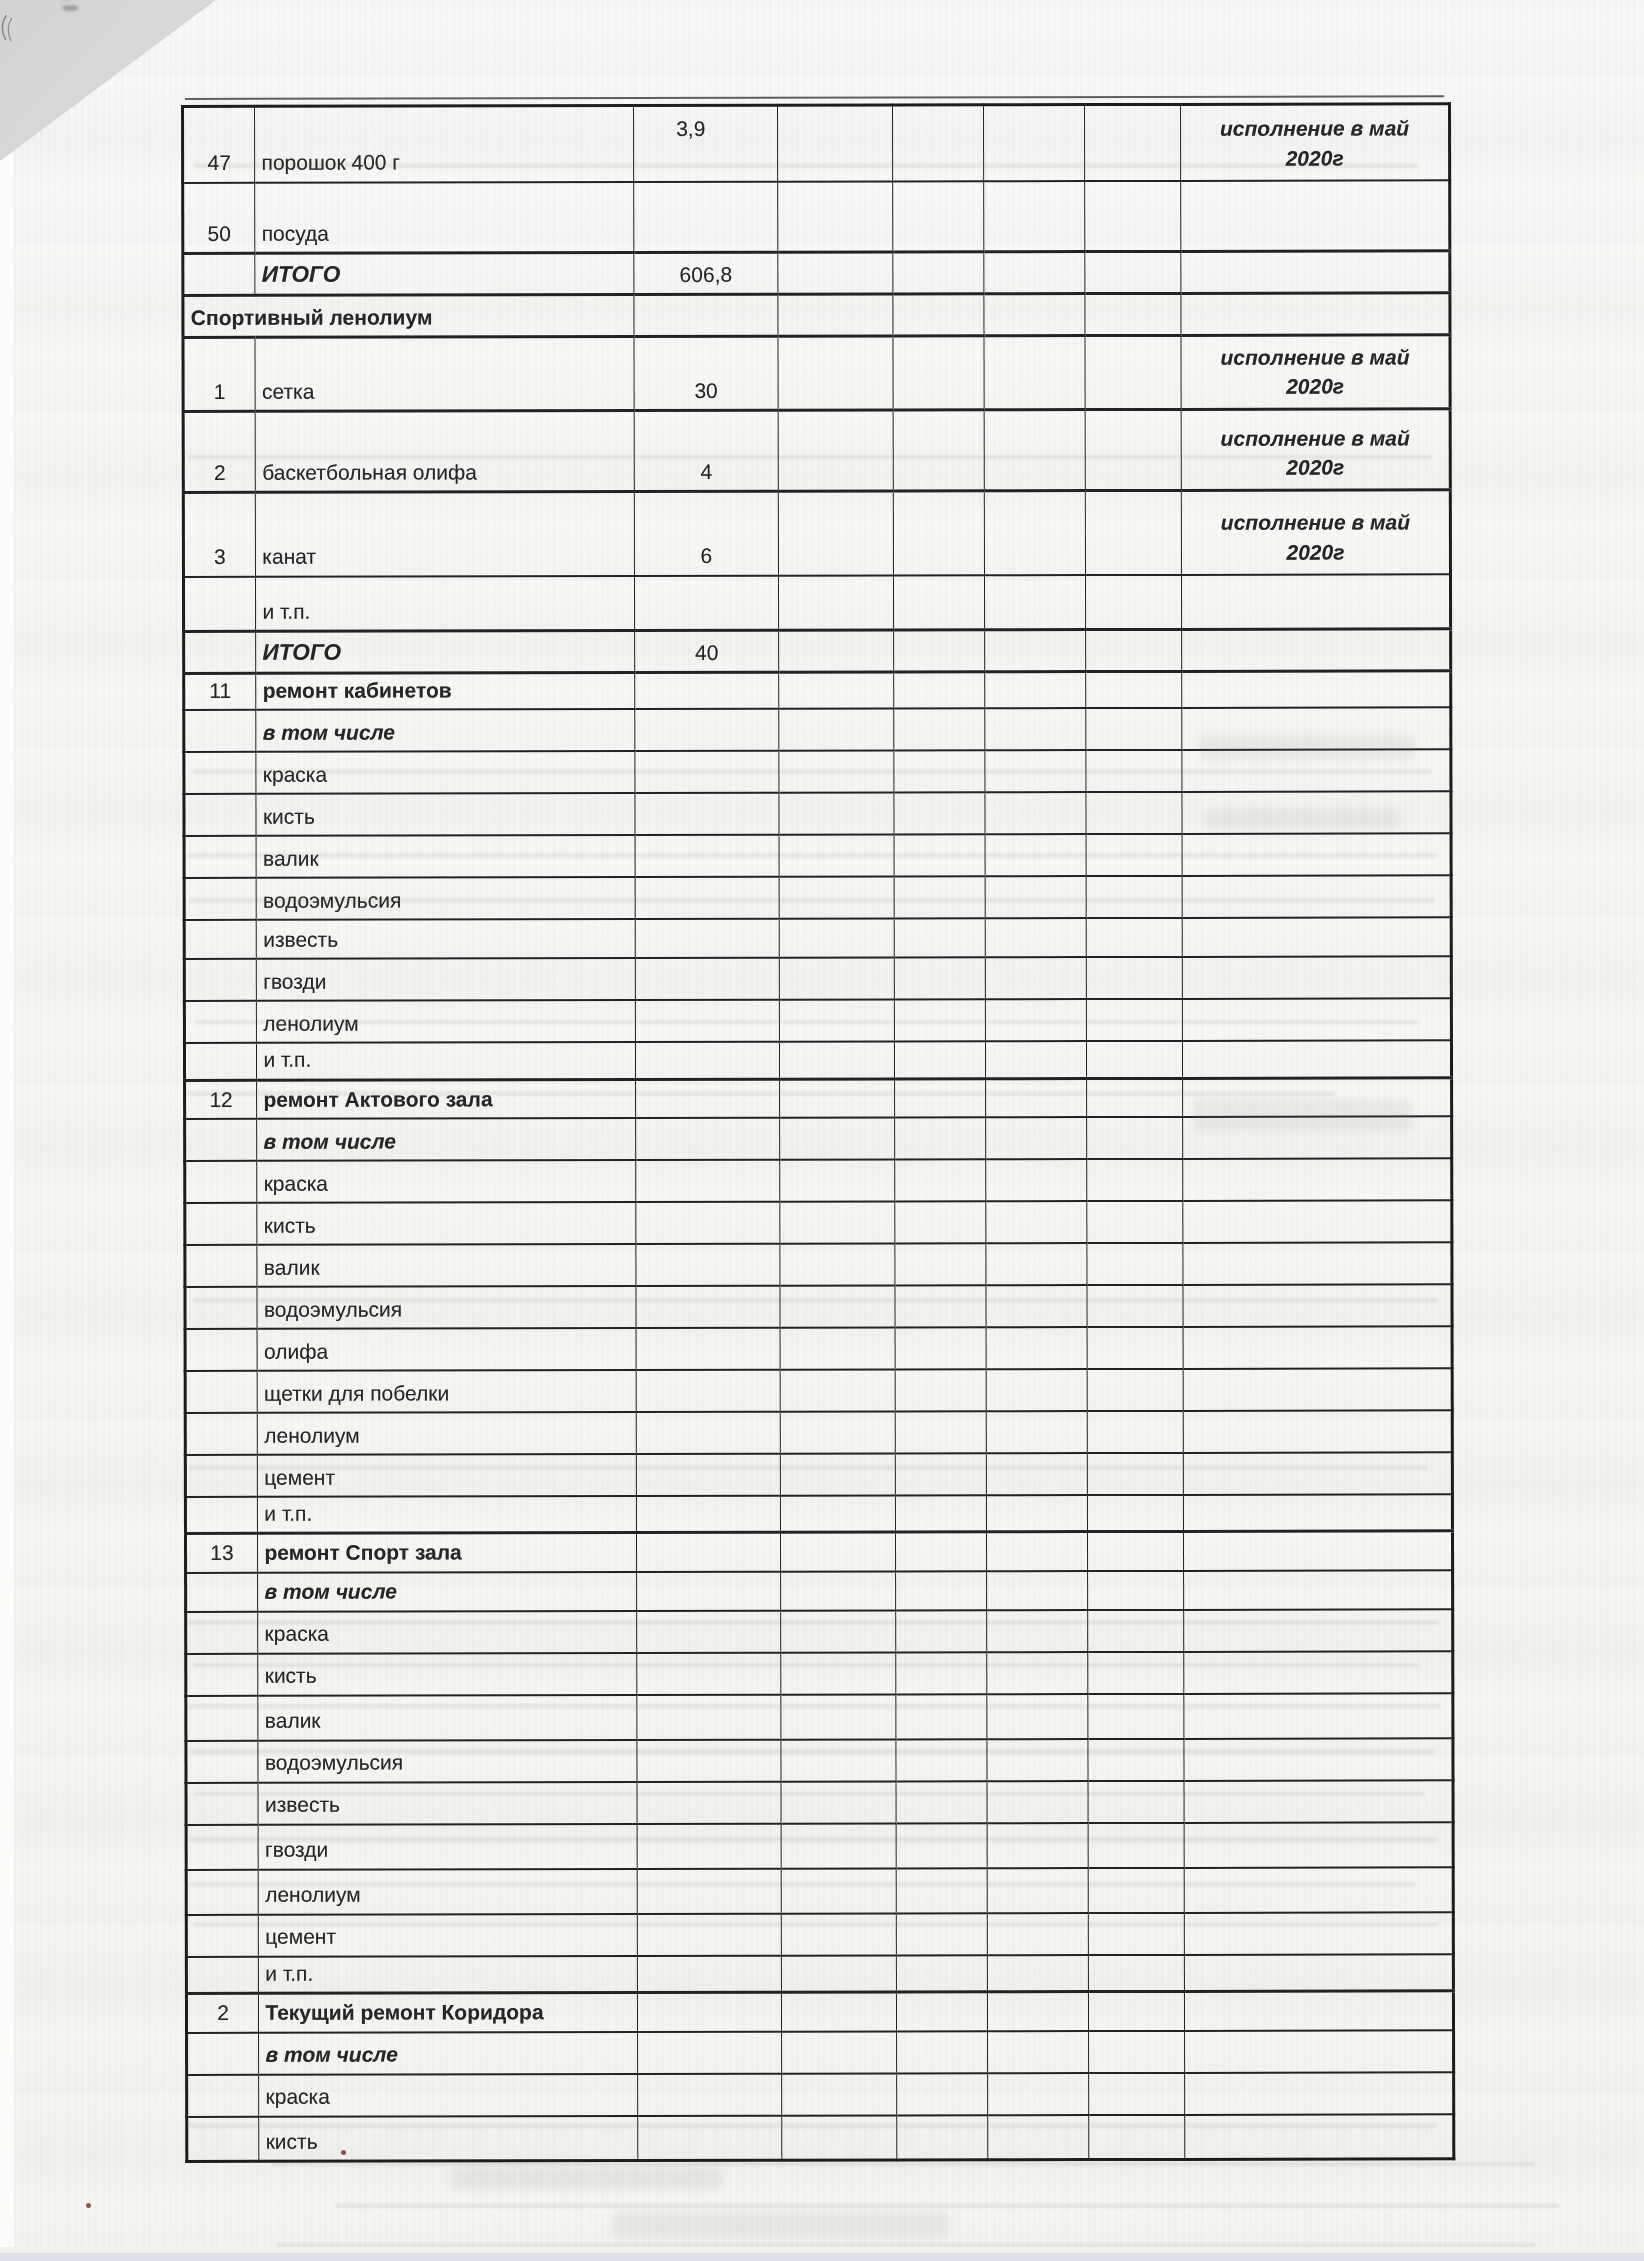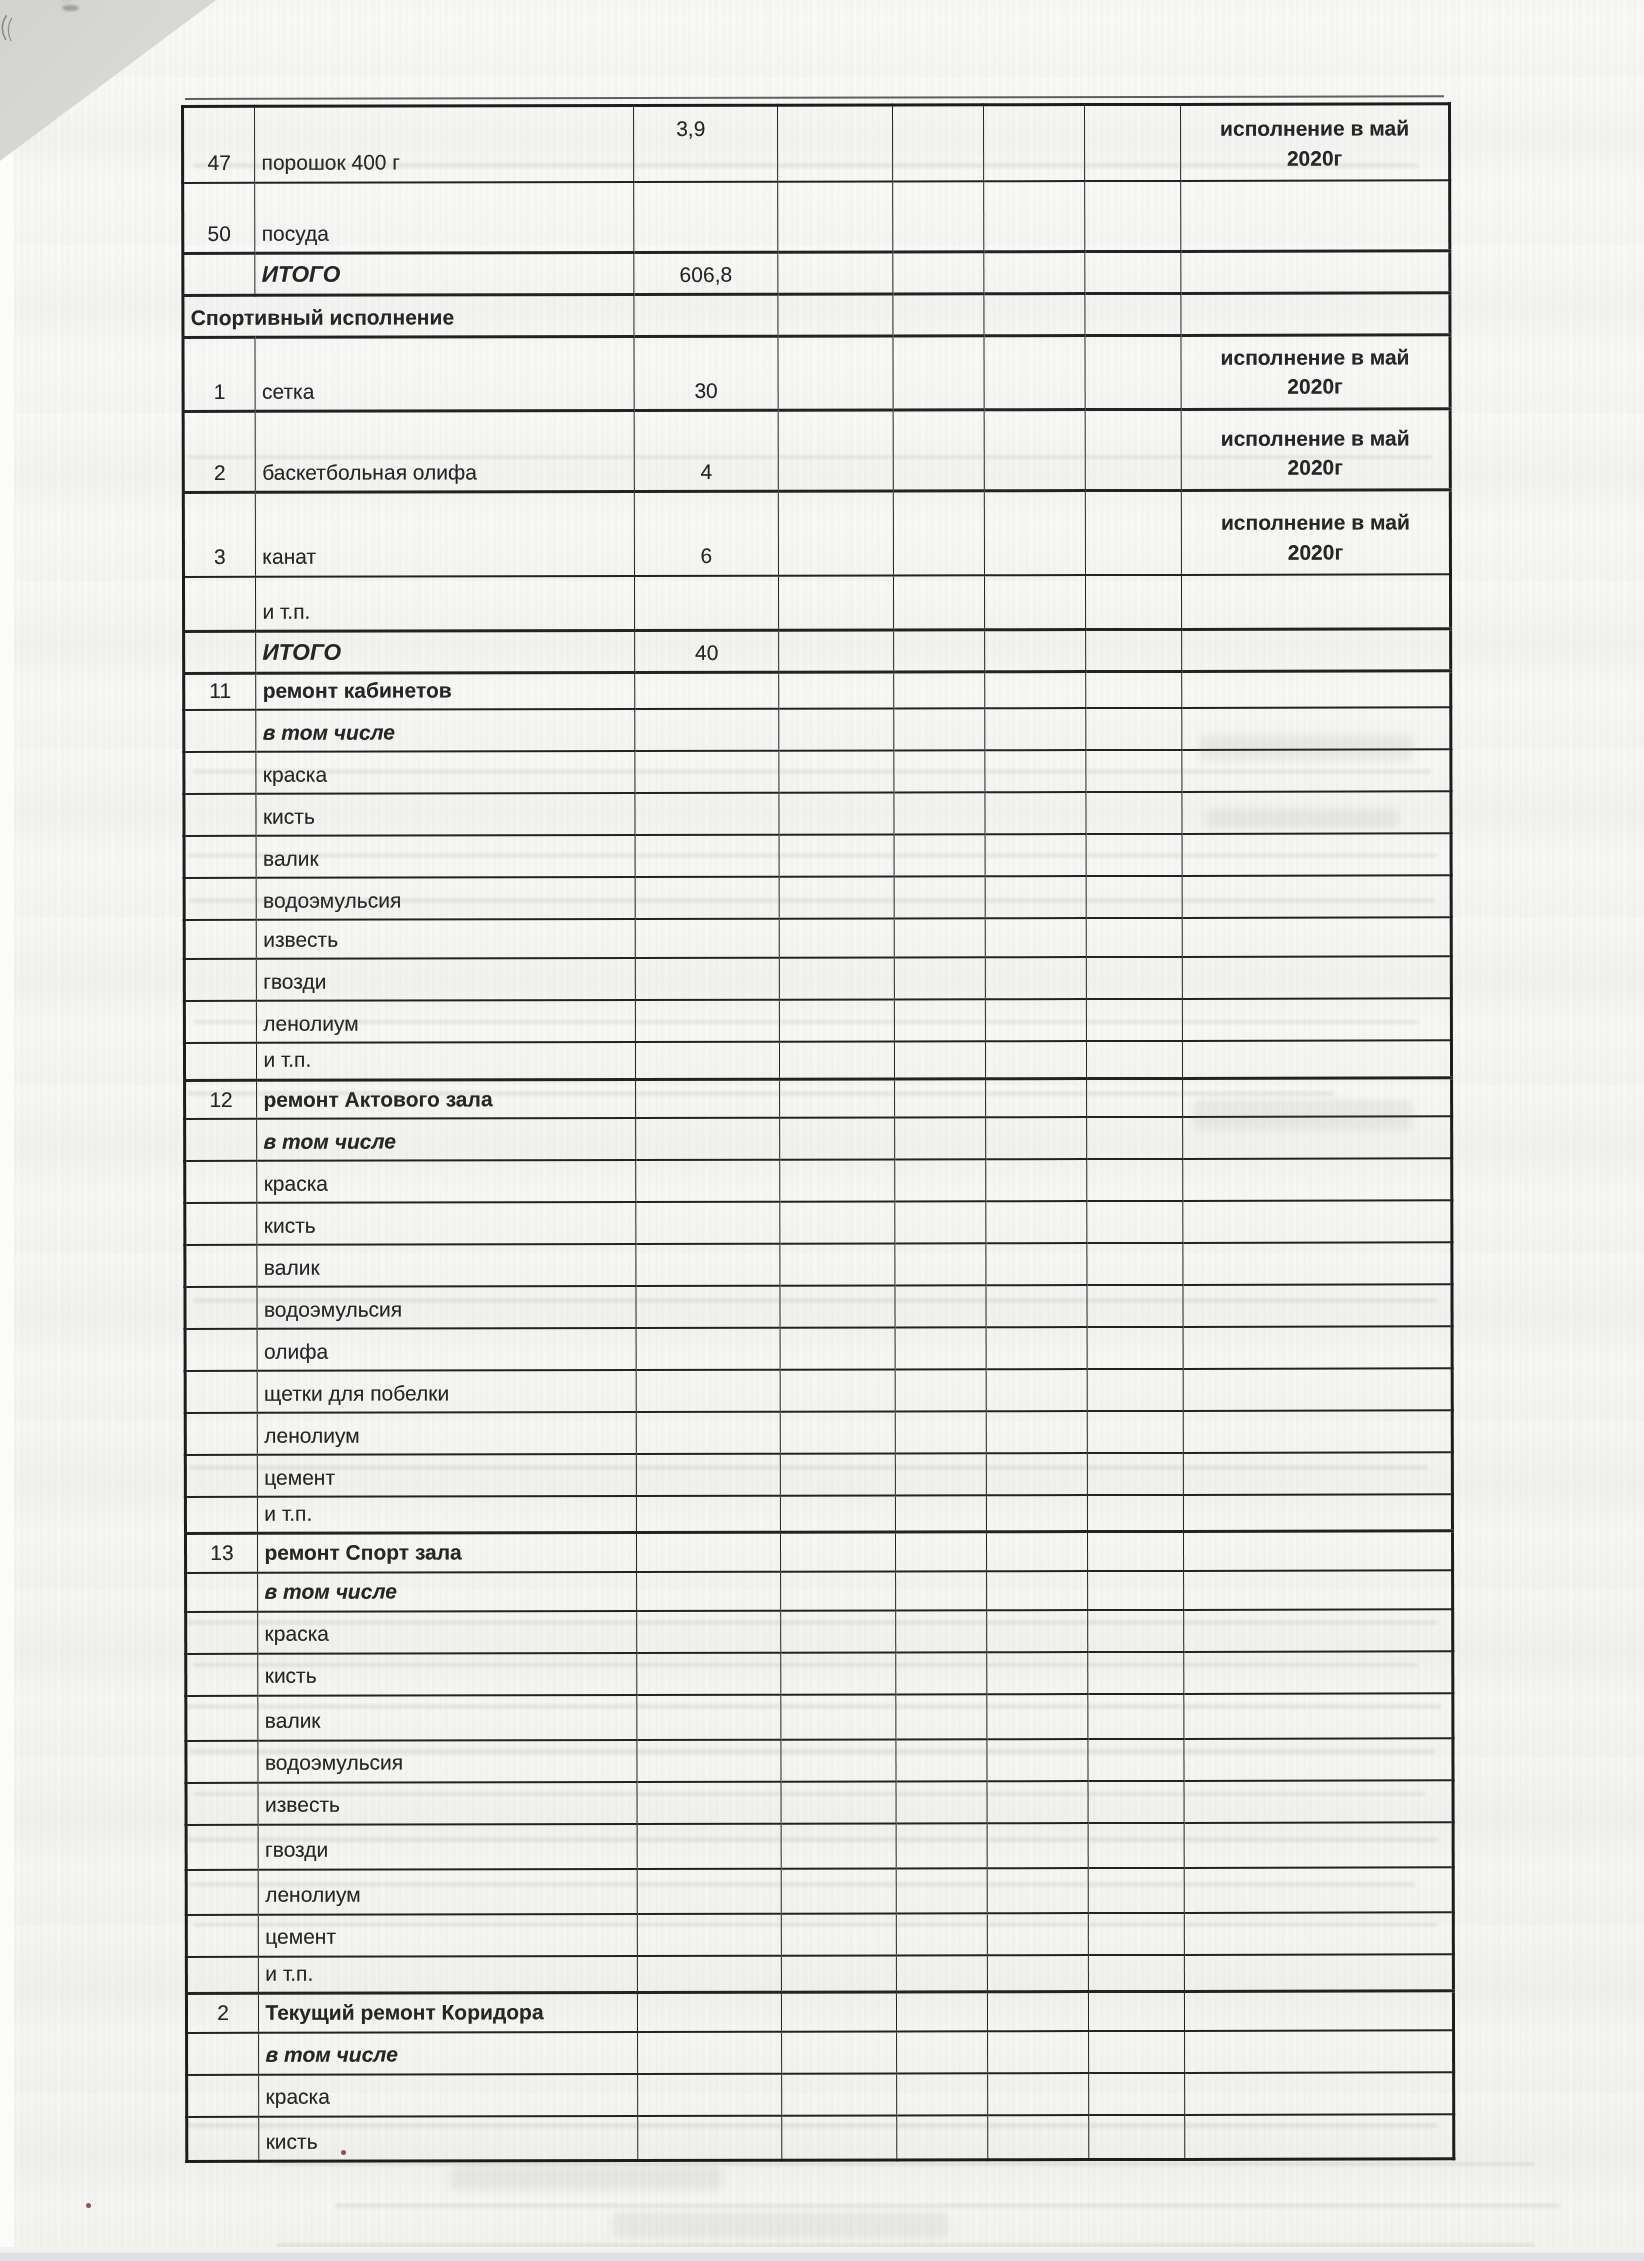--- a/index.html
+++ b/index.html
@@ -60,21 +60,21 @@
     position:absolute;left:185px;top:98px;width:1259px;height:1.9px;
     background:#3a3a3a;opacity:.8;transform:rotate(-0.12deg);transform-origin:left top;
   }
   tr.hb td{border-top-width:3.9px;}
   td.num{text-align:center;padding-bottom:5.8px;}
   td.name{padding-left:10.3px;}
   td.value{text-align:center;padding-right:14px;}
   td.value.vtop{vertical-align:top;text-align:center;padding-top:10.3px;padding-right:36px;}
   td.note{
     vertical-align:middle;text-align:center;font-weight:bold;
-    white-space:pre-line;line-height:1.4;padding:2.6px 3.9px;
+    white-space:pre-line;line-height:1.4;padding:2.6px 3.9px;font-style:italic;
   }
   tr.t-total td.name{font-weight:bold;font-style:italic;font-size:22.6px;margin-left:33px;}
   tr.t-group td.name{font-weight:bold;}
   tr.t-section td.name{font-weight:bold;}
   tr.t-sub td.name{font-weight:bold;font-style:italic;}
   .streak{position:absolute;background:rgba(105,105,102,0.1);filter:blur(0.8px);border-radius:1.9px;}
   .ghost-blob{position:absolute;background:rgba(110,110,108,0.09);filter:blur(3.2px);border-radius:5.2px;}
   .speck{position:absolute;width:5.2px;height:5.2px;border-radius:50%;background:#6d2020;opacity:.75;}
   .smudge{position:absolute;width:17px;height:5.8px;border-radius:50%;background:rgba(70,70,68,0.35);filter:blur(1.3px);}
 </style>
@@ -132,21 +132,21 @@
         <td class="num"></td>
         <td class="name">ИТОГО</td>
         <td class="value">606,8</td>
         <td class="empty"></td>
         <td class="empty"></td>
         <td class="empty"></td>
         <td class="empty"></td>
         <td class="note"></td>
       </tr>
       <tr class="r t-group hb" style="height: 42px;">
-        <td class="name" colspan="2">Спортивный исполнение</td>
+        <td class="name" colspan="2">Спортивный ленолиум</td>
         <td class="value"></td>
         <td class="empty"></td>
         <td class="empty"></td>
         <td class="empty"></td>
         <td class="empty"></td>
         <td class="note"></td>
       </tr>
       <tr class="r t-item hb" style="height: 74px;">
         <td class="num">1</td>
         <td class="name">сетка</td>

